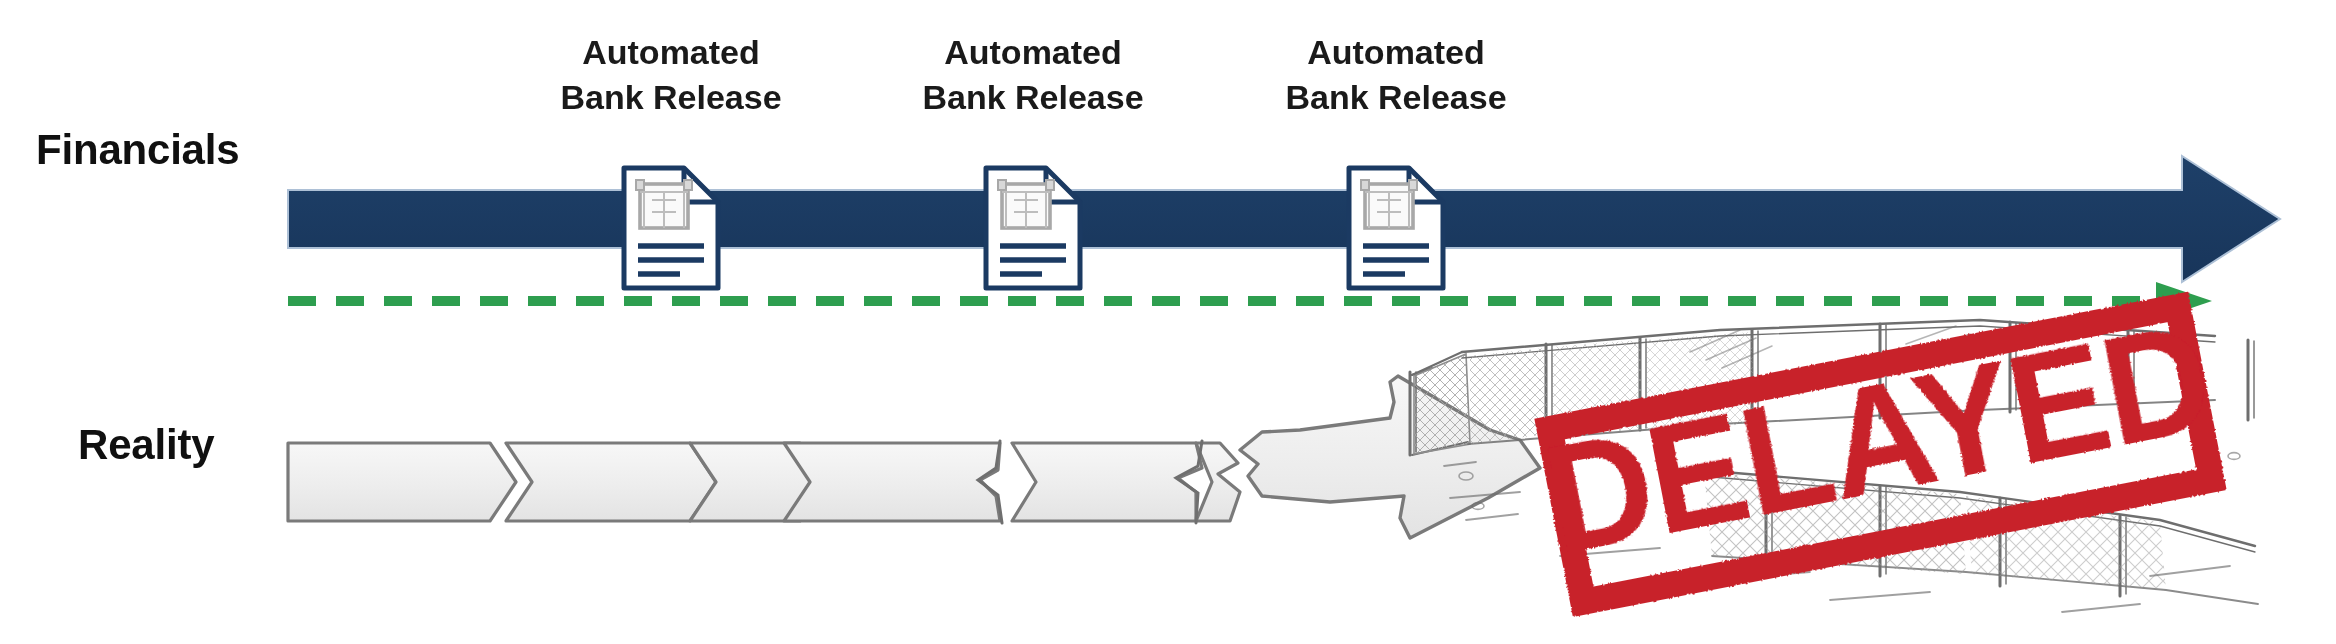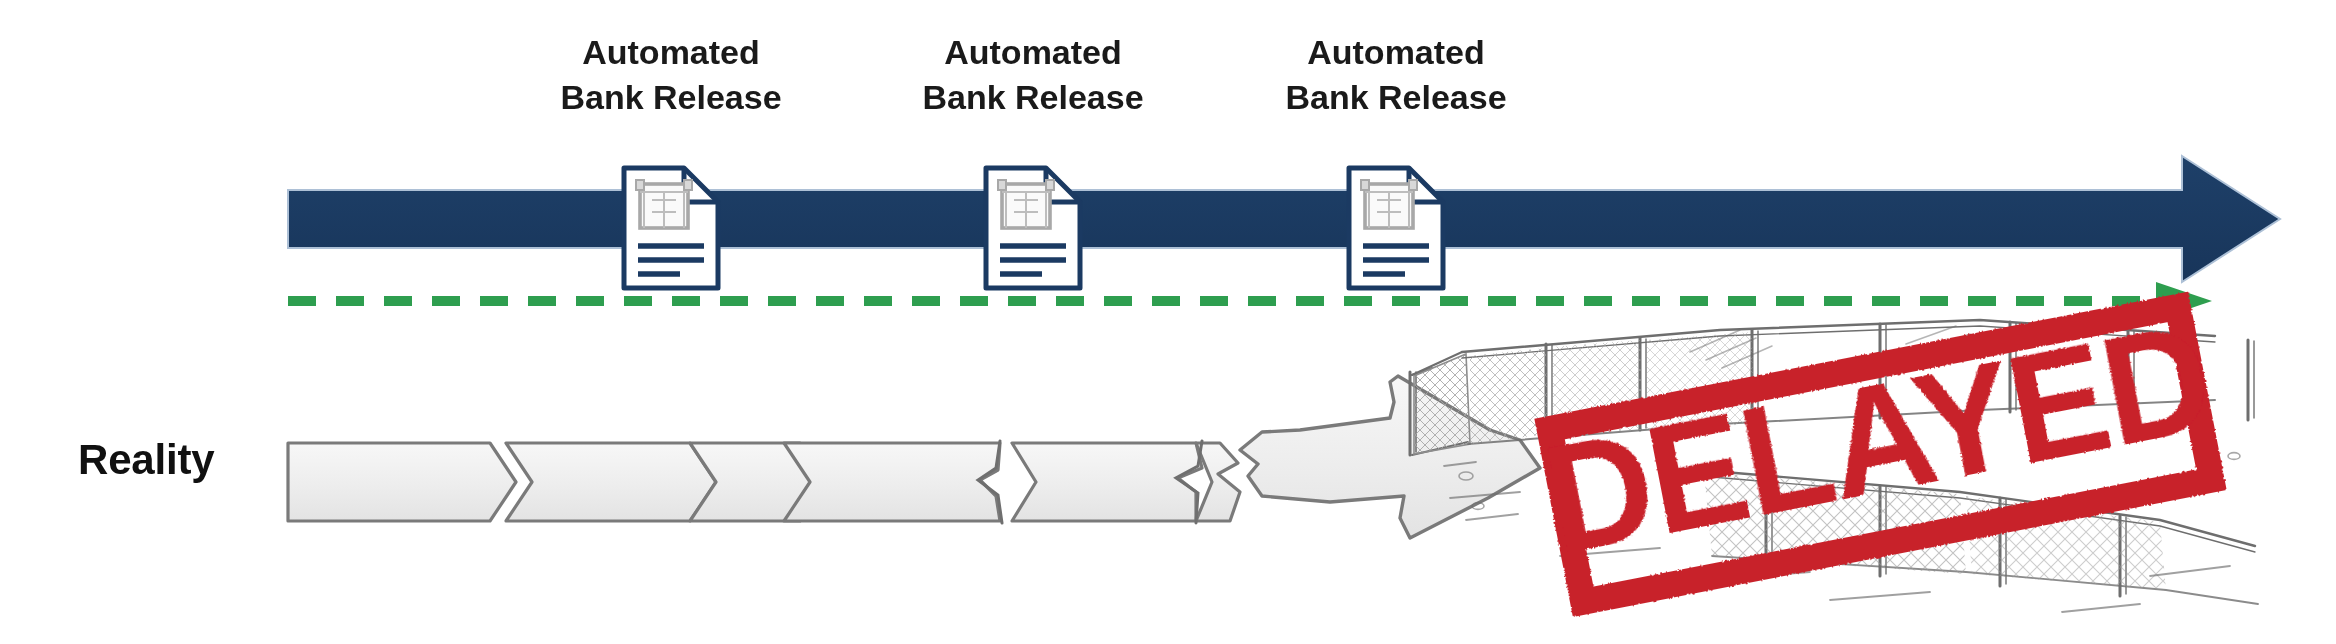--- a/index.html
+++ b/index.html
@@ -20,21 +20,21 @@
     color:#101010;
     letter-spacing:-0.2px;
     white-space:nowrap;
   }
   #label-financials{
     left:36px;top:127px;
     font-size:42px;
     line-height:46px;
   }
   #label-reality{
-    left:78px;top:437px;
+    left:78px;top:422px;
     font-size:42px;
     line-height:46px;
   }
 
   .milestone-label{
     position:absolute;
     width:300px;
     text-align:center;
     font-size:34px;
     line-height:45px;
@@ -253,20 +253,21 @@
         <rect x="62" y="14" width="8" height="10" fill="#d8d8d8" stroke="#a8a8a8" stroke-width="2"></rect>
         <g stroke="#1b3a62" stroke-width="5.4" stroke-linecap="butt">
           <line x1="16" y1="80" x2="82" y2="80"></line>
           <line x1="16" y1="94" x2="82" y2="94"></line>
           <line x1="16" y1="108" x2="58" y2="108"></line>
         </g>
       </g>
     </g>
   </svg>
 
+  <div class="row-label" id="label-financials">Financials</div>
 
   <div class="row-label" id="label-reality">Reality</div>
 
   <div class="milestone-label" id="milestone-label-0">Automated
 Bank Release</div>
 
   <div class="milestone-label" id="milestone-label-1">Automated
 Bank Release</div>
 
   <div class="milestone-label" id="milestone-label-2">Automated

